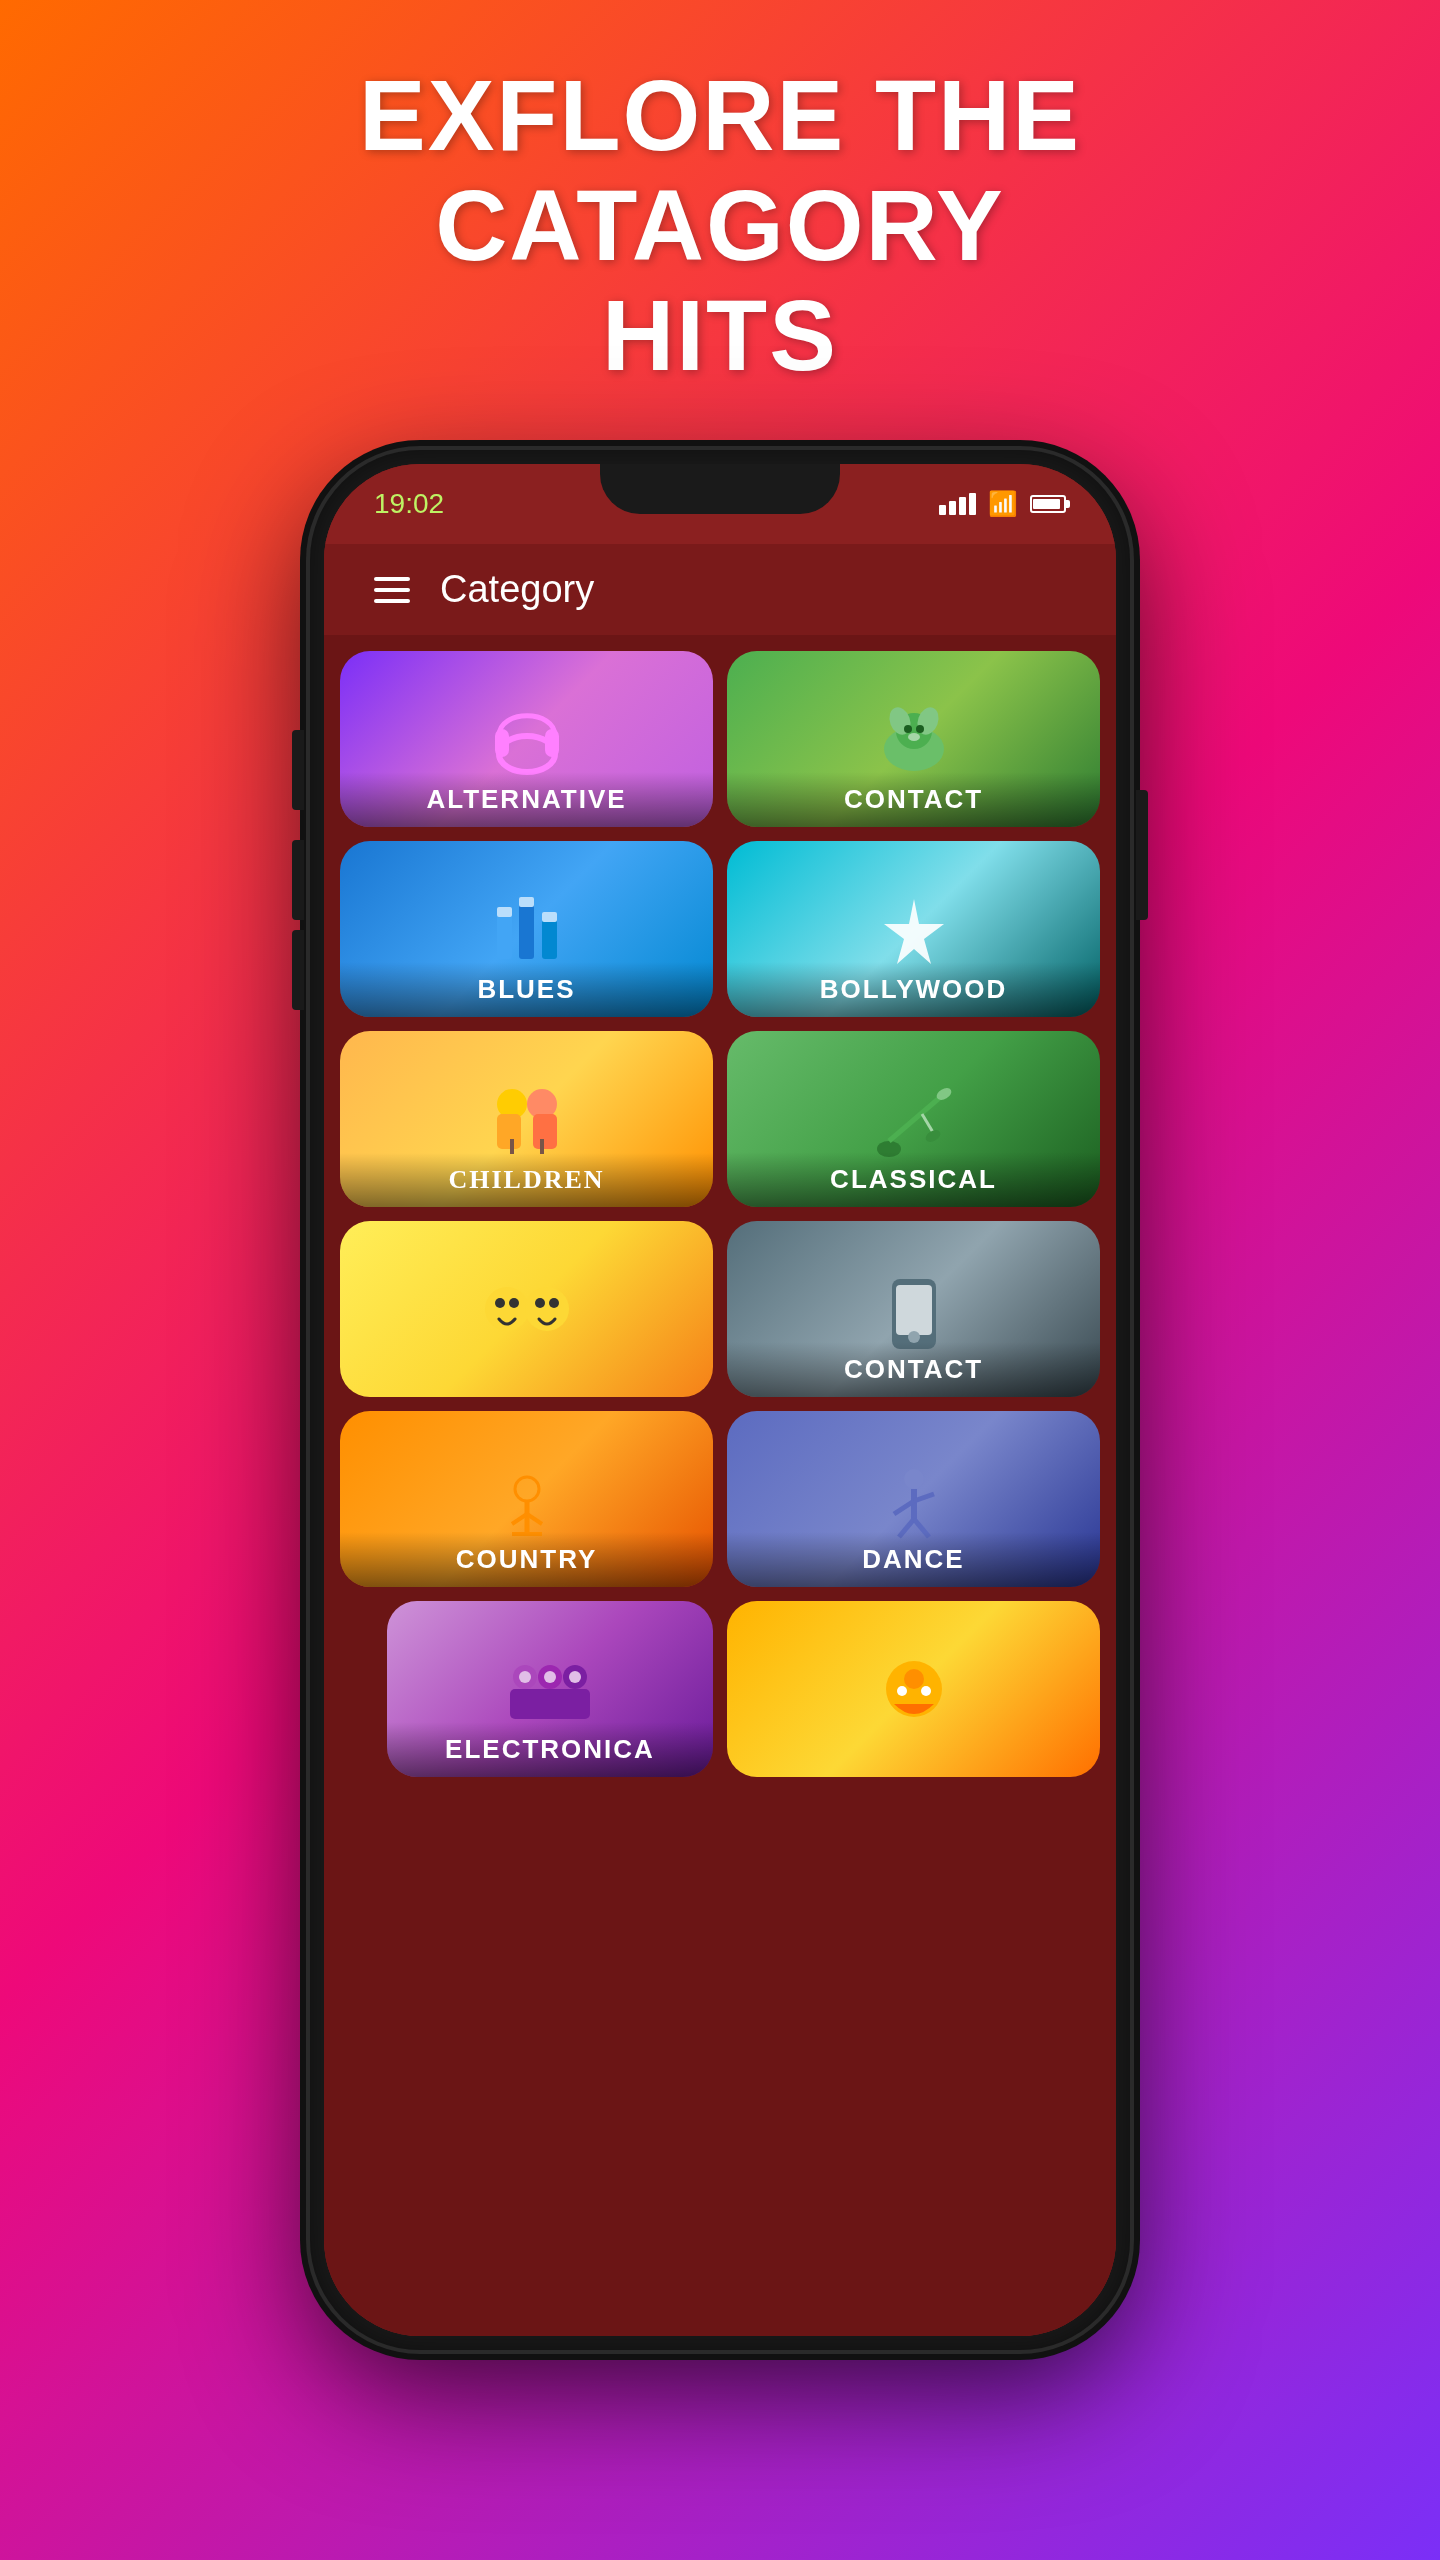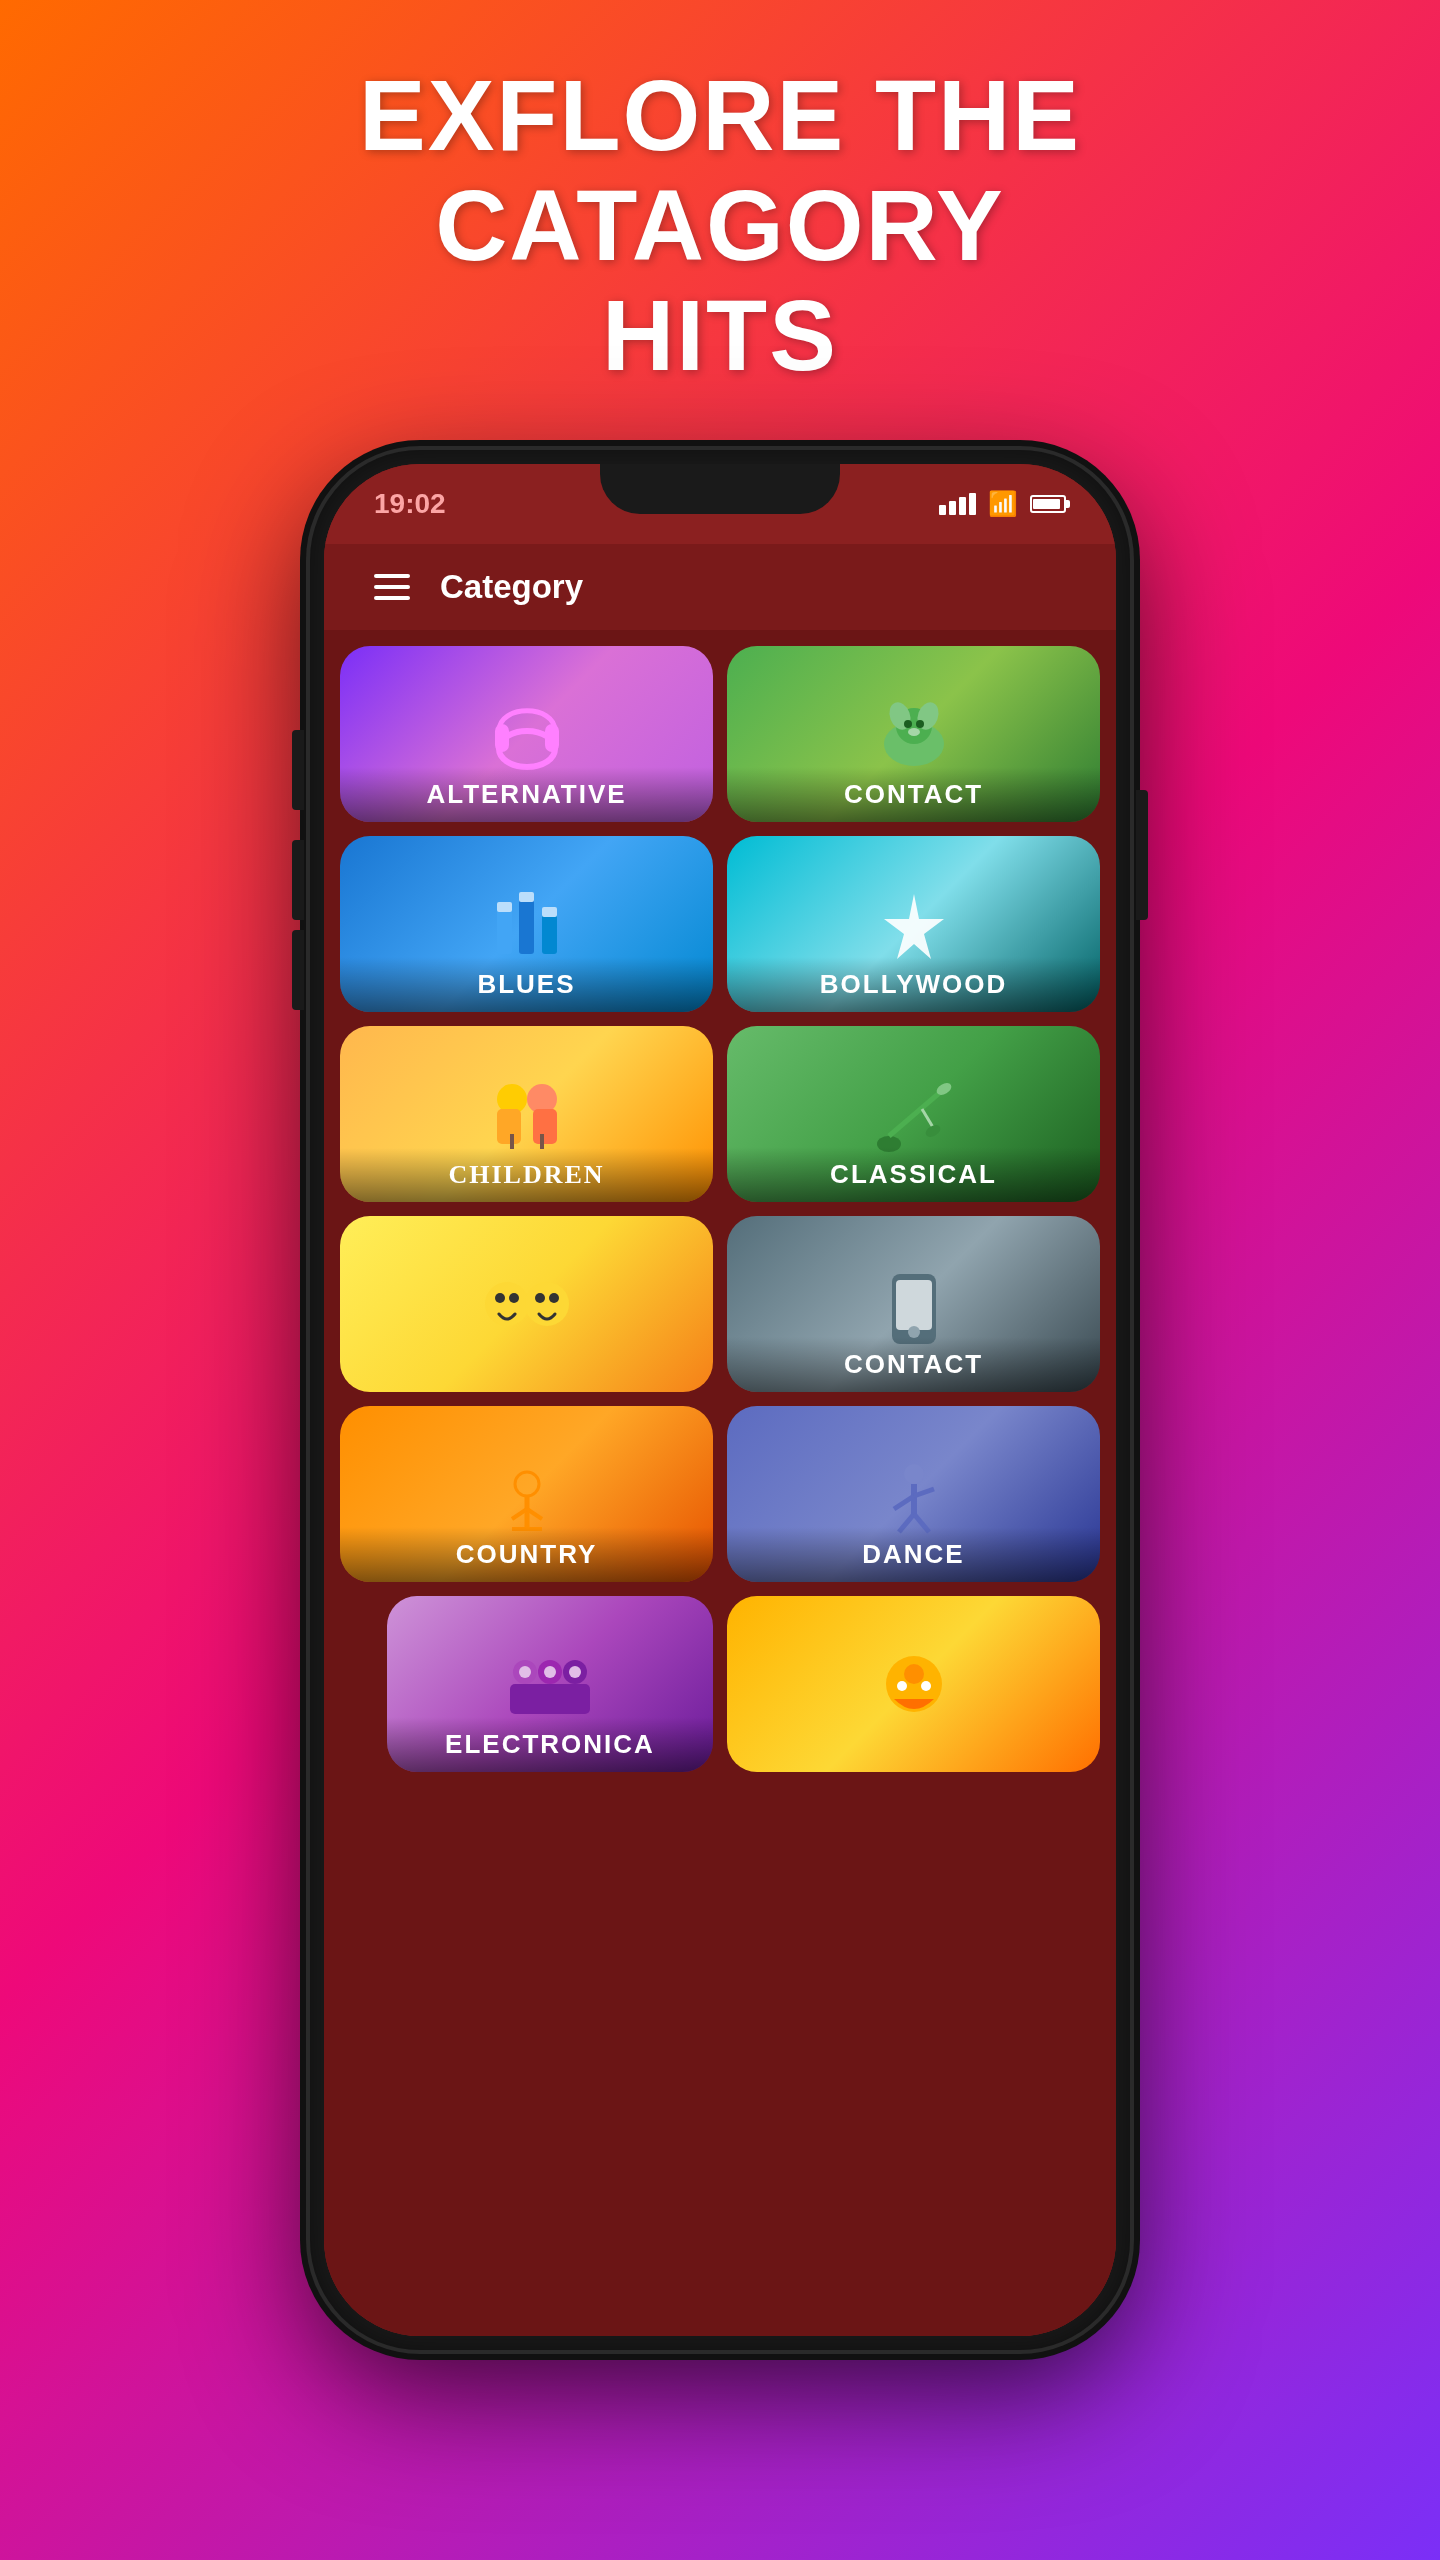--- a/index.html
+++ b/index.html
@@ -102,23 +102,23 @@
       display: flex;
       align-items: center;
       justify-content: space-between;
       padding: 0 50px;
       background: #8B2020;
       flex-shrink: 0;
       z-index: 5;
     }
 
     .status-time {
-      color: #fca5a5;
+      color: #bef264;
       font-size: 28px;
-      font-weight: 700;
+      font-weight: 400;
     }
 
     .status-icons {
       display: flex;
       align-items: center;
       gap: 12px;
     }
 
     .signal-bars {
       display: flex;
@@ -191,22 +191,22 @@
     .hamburger span {
       display: block;
       width: 36px;
       height: 4px;
       background: white;
       border-radius: 2px;
     }
 
     .app-title {
       color: white;
-      font-size: 33px;
-      font-weight: 700;
+      font-size: 38px;
+      font-weight: 400;
     }
 
     .categories-scroll {
       flex: 1;
       overflow-y: auto;
       background: #6b1515;
       padding: 16px;
     }
 
     .categories-scroll::-webkit-scrollbar { display: none; }

